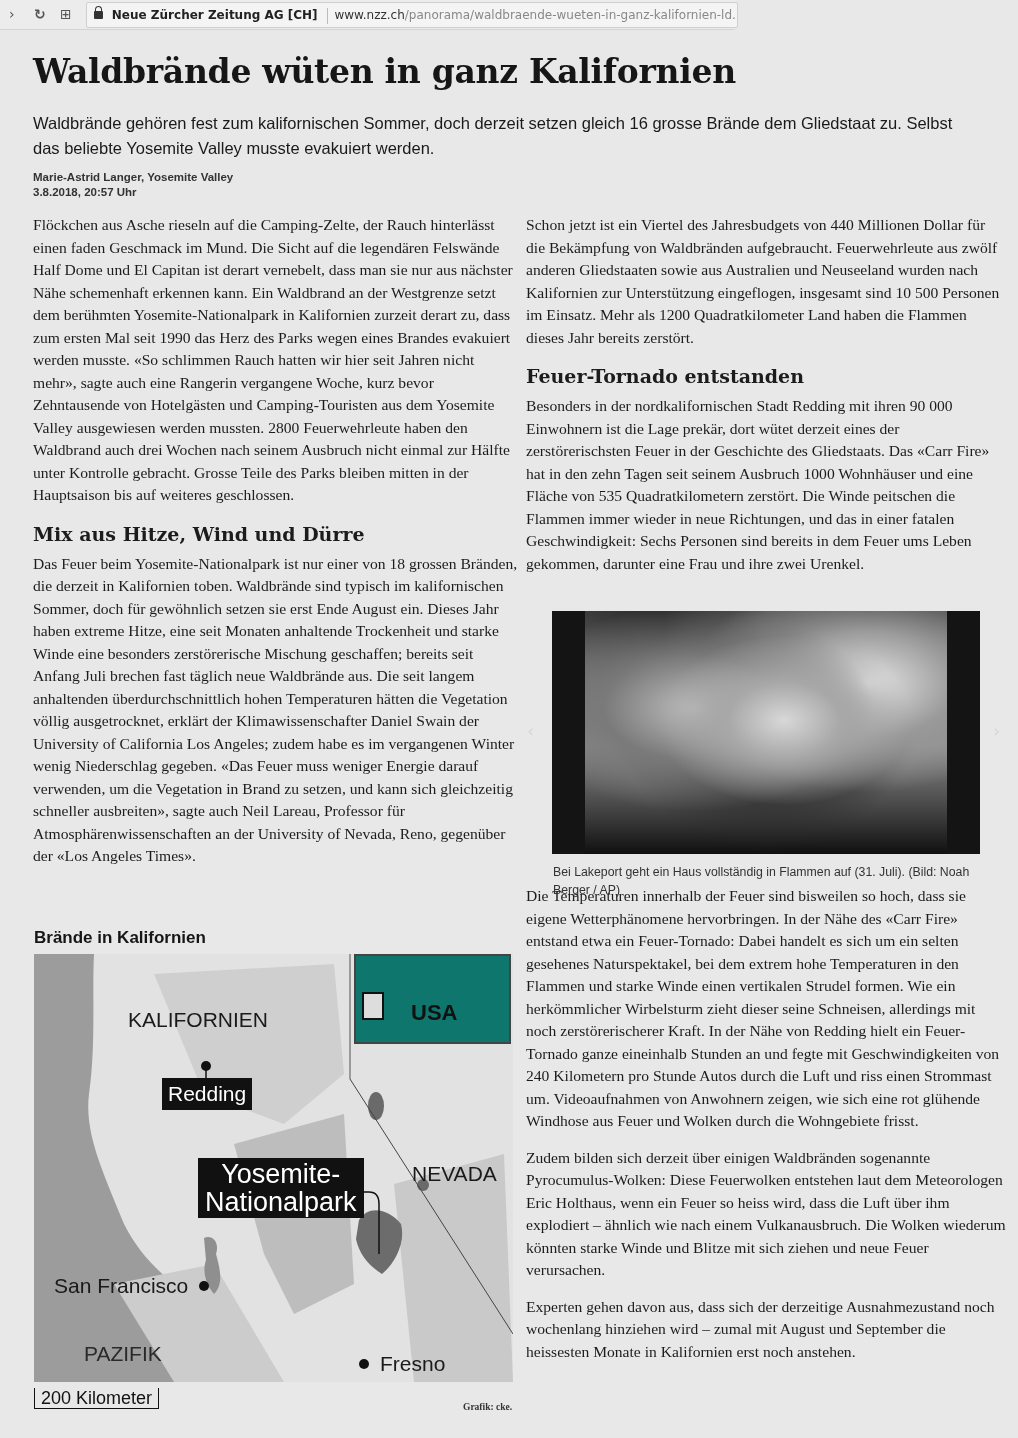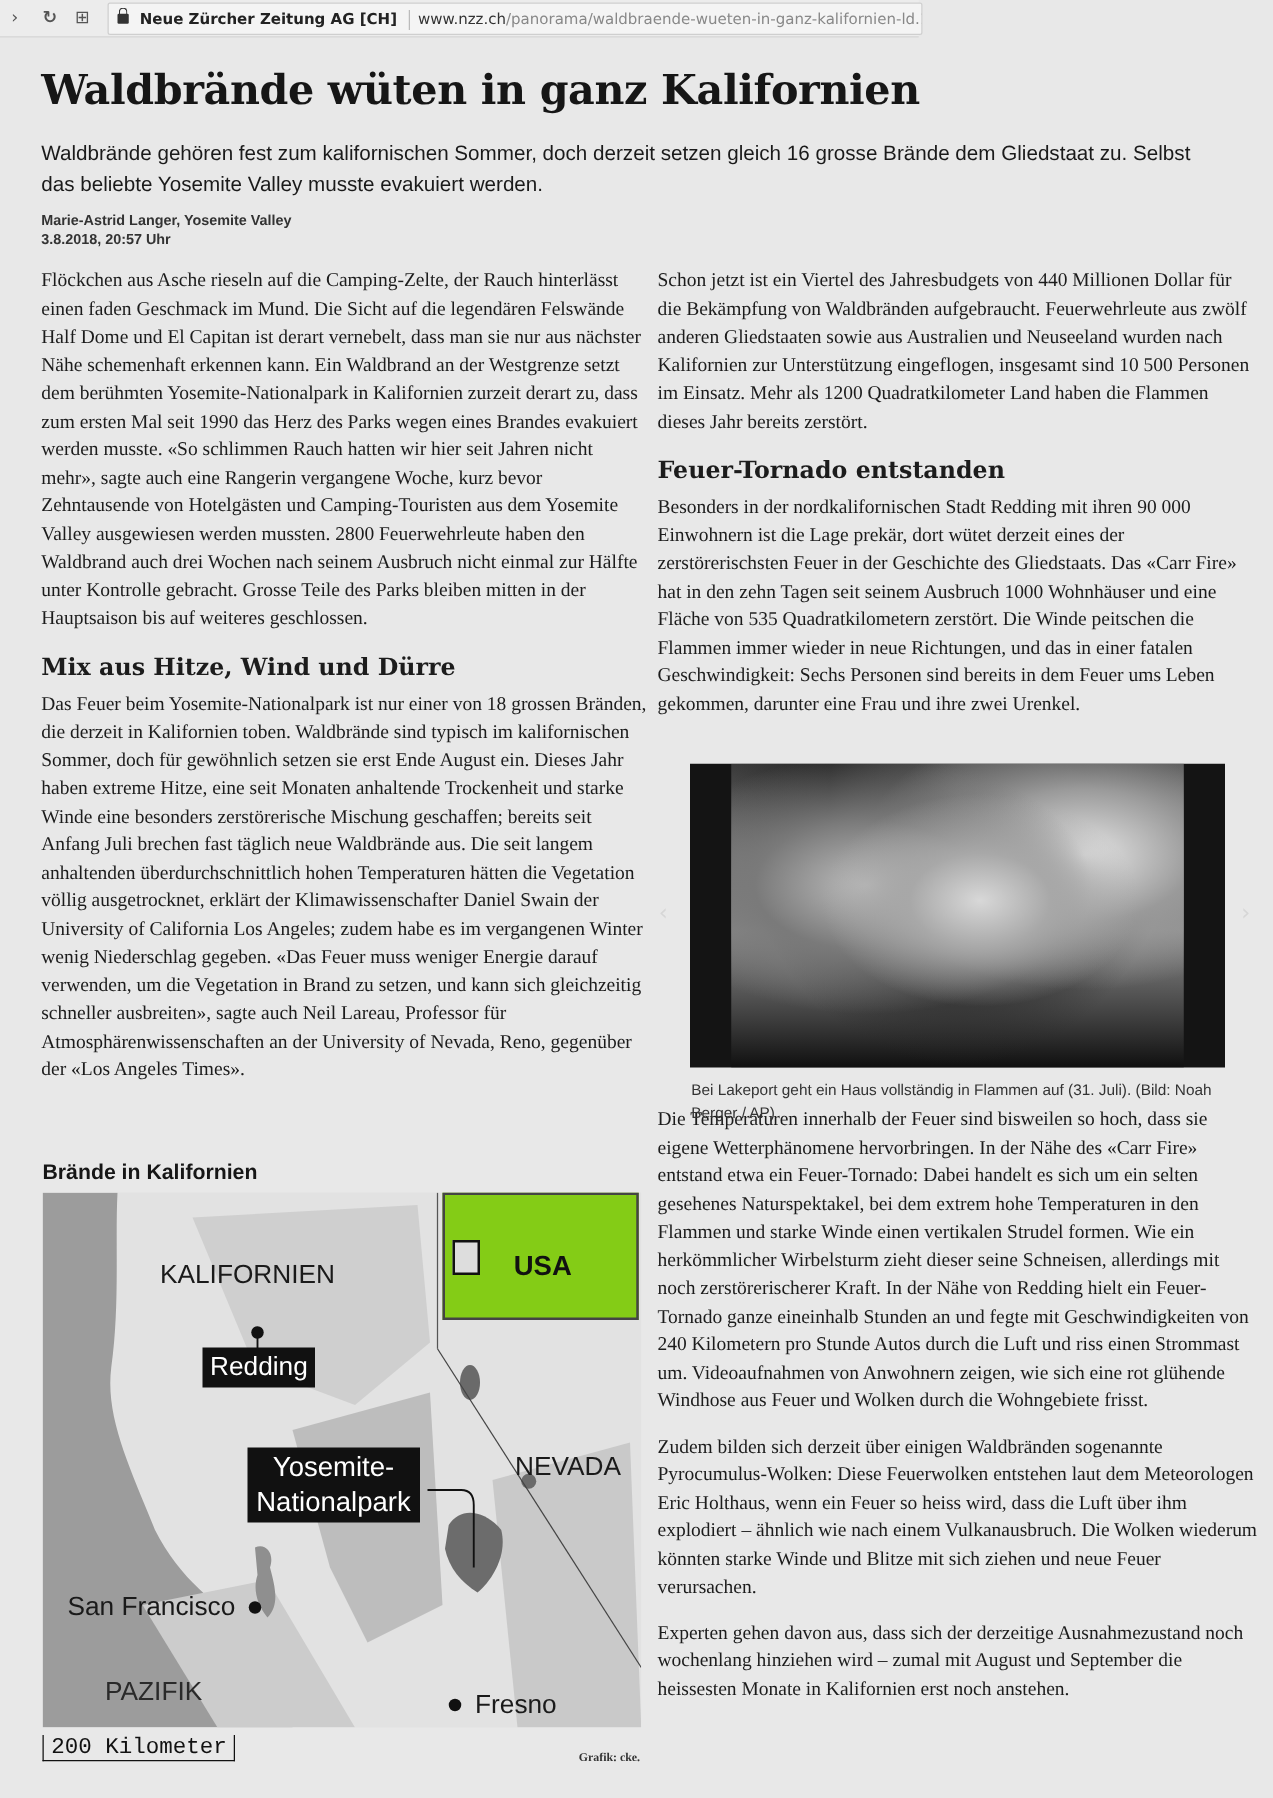--- a/index.html
+++ b/index.html
@@ -20,24 +20,24 @@
 
   .col { position:absolute; font-family:"Liberation Serif", serif; font-size:15.6px; line-height:22.5px; color:#1c1c1c; }
   .col p { margin:0 0 14px 0; }
   .col h2 { font-family:"DejaVu Serif", serif; font-weight:bold; font-size:19px; margin:0 0 6px 0; line-height:26px; }
   .colL { left:33px; top:214px; width:486px; }
   .colR { left:526px; top:214px; width:480px; }
 
   .map-title { position:absolute; left:34px; top:928px; font-family:Liberation Sans, sans-serif; font-weight:bold; font-size:17px; }
   .map { position:absolute; left:34px; top:954px; width:479px; height:428px; background:#e2e2e2; overflow:hidden; }
   .map svg { position:absolute; left:0; top:0; }
-  .inset { position:absolute; left:320px; top:0; width:157px; height:102px; background:#84cc16; border:2px solid #444; box-sizing:border-box; }
+  .inset { position:absolute; left:320px; top:0; width:157px; height:90px; background:#0f766e; border:2px solid #444; box-sizing:border-box; }
   .lbl { position:absolute; font-family:"Liberation Sans", sans-serif; color:#1a1a1a; }
   .lbl-box { position:absolute; background:#111; color:#fff; font-family:"Liberation Sans", sans-serif; text-align:center; padding:2px 6px; }
-  .scale { position:absolute; left:34px; top:1388px; font-family:Liberation Mono, monospace; font-size:18px; color:#111; border-left:1.5px solid #111; border-right:1.5px solid #111; border-bottom:1.5px solid #111; padding:0 6px 0 6px; line-height:20px; height:20px; }
+  .scale { position:absolute; left:34px; top:1388px; font-family:Liberation Sans, sans-serif; font-size:18px; color:#111; border-left:1.5px solid #111; border-right:1.5px solid #111; border-bottom:1.5px solid #111; padding:0 6px 0 6px; line-height:20px; height:20px; }
   .credit { position:absolute; left:463px; top:1402px; font-family:Liberation Serif, serif; font-size:9.5px; font-weight:bold; color:#333; }
 
   .photo { position:absolute; left:552px; top:611px; width:428px; height:243px; background:#141414; overflow:hidden; }
   .photo-inner { position:absolute; left:33px; top:0; width:362px; height:243px;
      background:
        radial-gradient(ellipse at 55% 45%, #d8d8d8 0%, #a8a8a8 20%, transparent 45%),
        radial-gradient(ellipse at 30% 40%, #bdbdbd 0%, #7a7a7a 25%, transparent 50%),
        radial-gradient(ellipse at 78% 30%, #e6e6e6 0%, #9a9a9a 22%, transparent 45%),
        radial-gradient(ellipse at 50% 10%, #555 0%, #2a2a2a 40%, transparent 70%),
        linear-gradient(to bottom, #3a3a3a 0%, #6d6d6d 30%, #8c8c8c 55%, #3b3b3b 85%, #101010 100%); }
@@ -98,21 +98,21 @@
     <path d="M308,238 L335,238 Q345,238 345,250 L345,300" fill="none" stroke="#111" stroke-width="1.5"></path>
     <circle cx="170" cy="332" r="5" fill="#111"></circle>
     <circle cx="330" cy="410" r="5" fill="#111"></circle>
   </svg>
   <div class="inset">
     <div style="position:absolute;left:6px;top:36px;width:18px;height:24px;border:2px solid #111;background:#ddd;"></div>
     <div class="lbl" style="left:55px;top:44px;font-size:22px;font-weight:bold;color:#111">USA</div>
   </div>
   <div class="lbl" style="left:94px;top:54px;font-size:21px">KALIFORNIEN</div>
   <div class="lbl-box" style="left:128px;top:124px;font-size:21px;line-height:28px">Redding</div>
-  <div class="lbl-box" style="left:164px;top:204px;font-size:22px;line-height:28px;padding:2px 7px">
+  <div class="lbl-box" style="left:164px;top:204px;font-size:27px;line-height:28px;padding:2px 7px">
     <div>Yosemite-</div>
     <div>Nationalpark</div>
   </div>
   <div class="lbl" style="left:378px;top:208px;font-size:21px">NEVADA</div>
   <div class="lbl" style="left:20px;top:320px;font-size:21px">San Francisco</div>
   <div class="lbl" style="left:50px;top:388px;font-size:21px;color:#2a2a2a">PAZIFIK</div>
   <div class="lbl" style="left:346px;top:398px;font-size:21px">Fresno</div>
 </div>
 <div class="scale">200 Kilometer</div>
 <div class="credit">Grafik: cke.</div>

